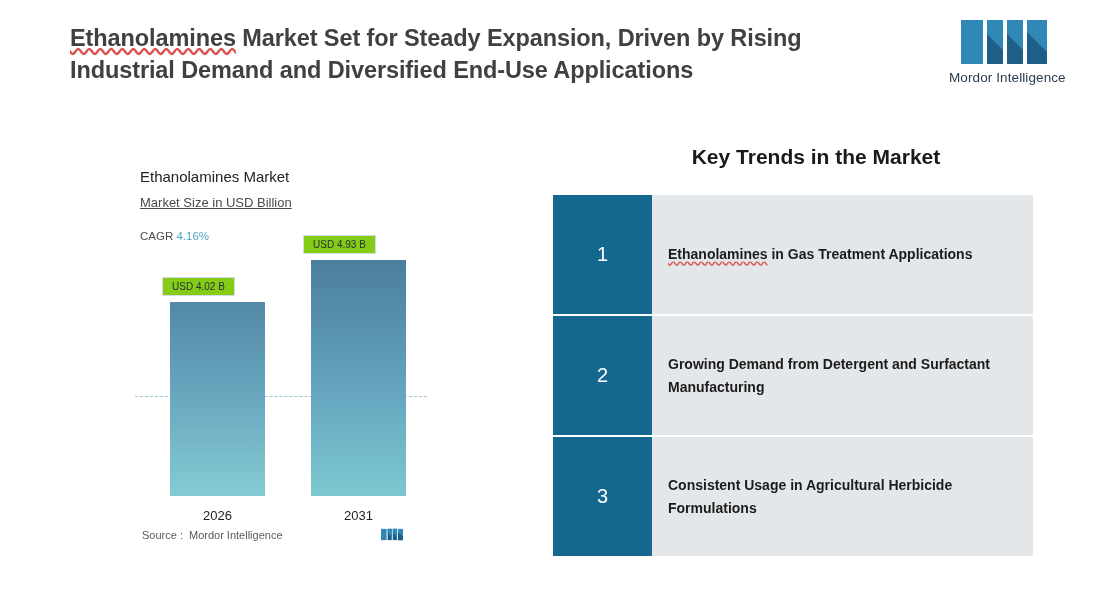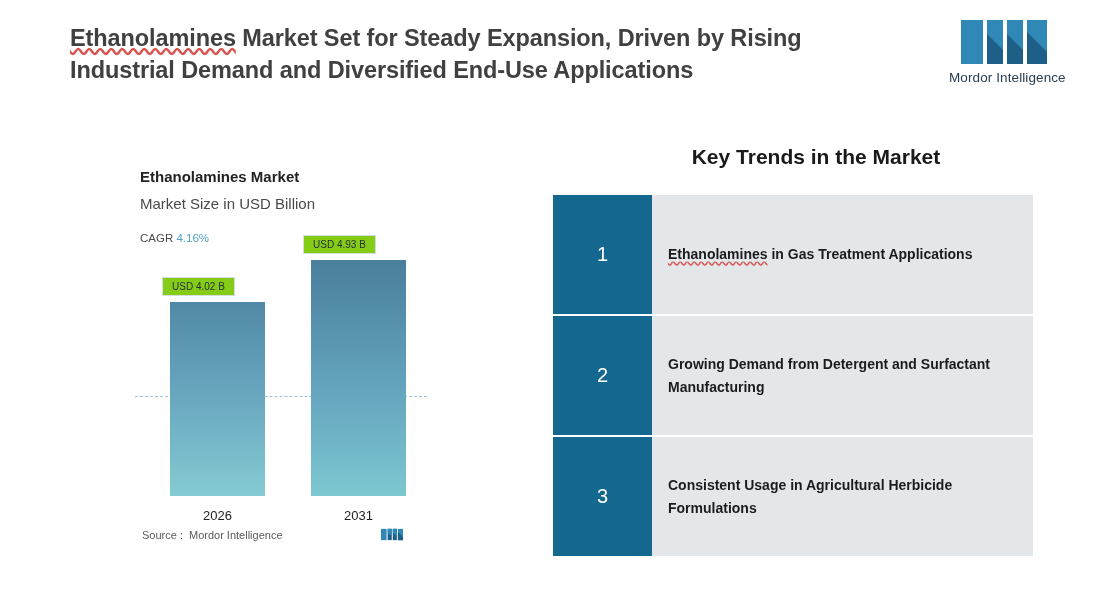--- a/index.html
+++ b/index.html
@@ -54,28 +54,29 @@
   }
 
   
   .chart-panel{
     position:absolute;
     left:140px; top:168px;
     width:350px; height:390px;
   }
   .chart-title{
     font-size:15px;
-    font-weight:bold;
+    font-weight:normal;
     color:#222;
     margin:0 0 10px 0;
   }
   .chart-sub{
-    font-size:15px;
+    font-size:13px;
     color:#4a4a4a;
     margin-bottom:19px;
+    text-decoration:underline;
   }
   .chart-cagr{
     font-size:11.5px;
     color:#4a4a4a;
     margin-top:20px;
   }
   .chart-cagr .cagr-val{
     color:#4fa3c7;
   }
 

